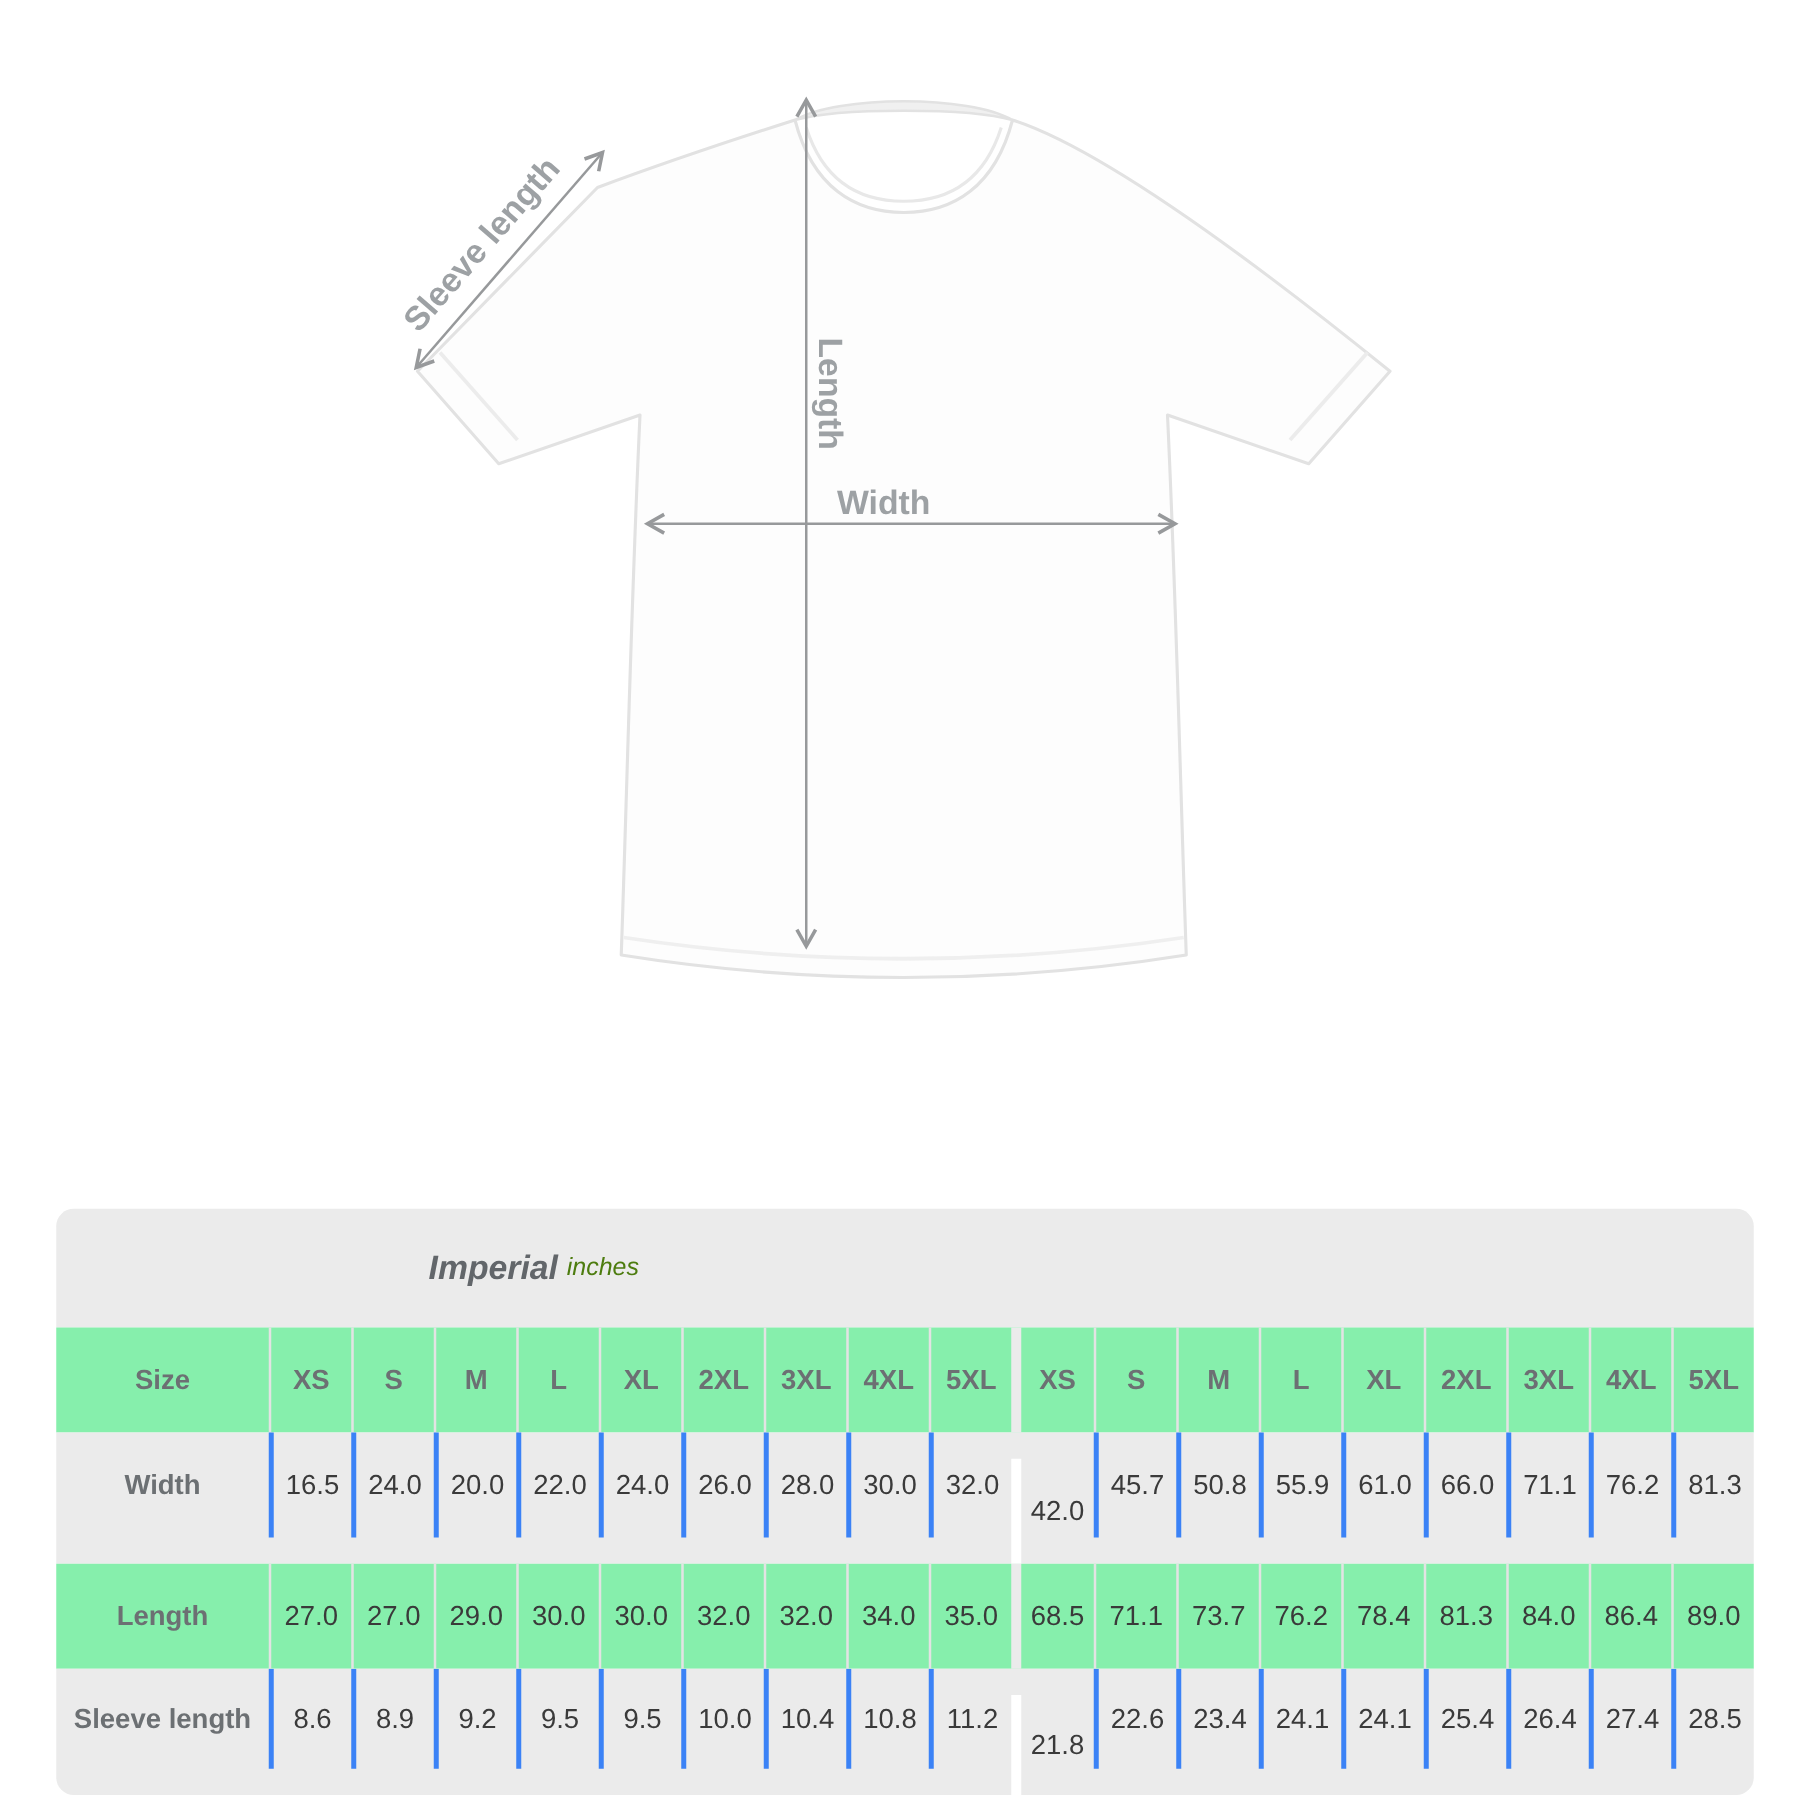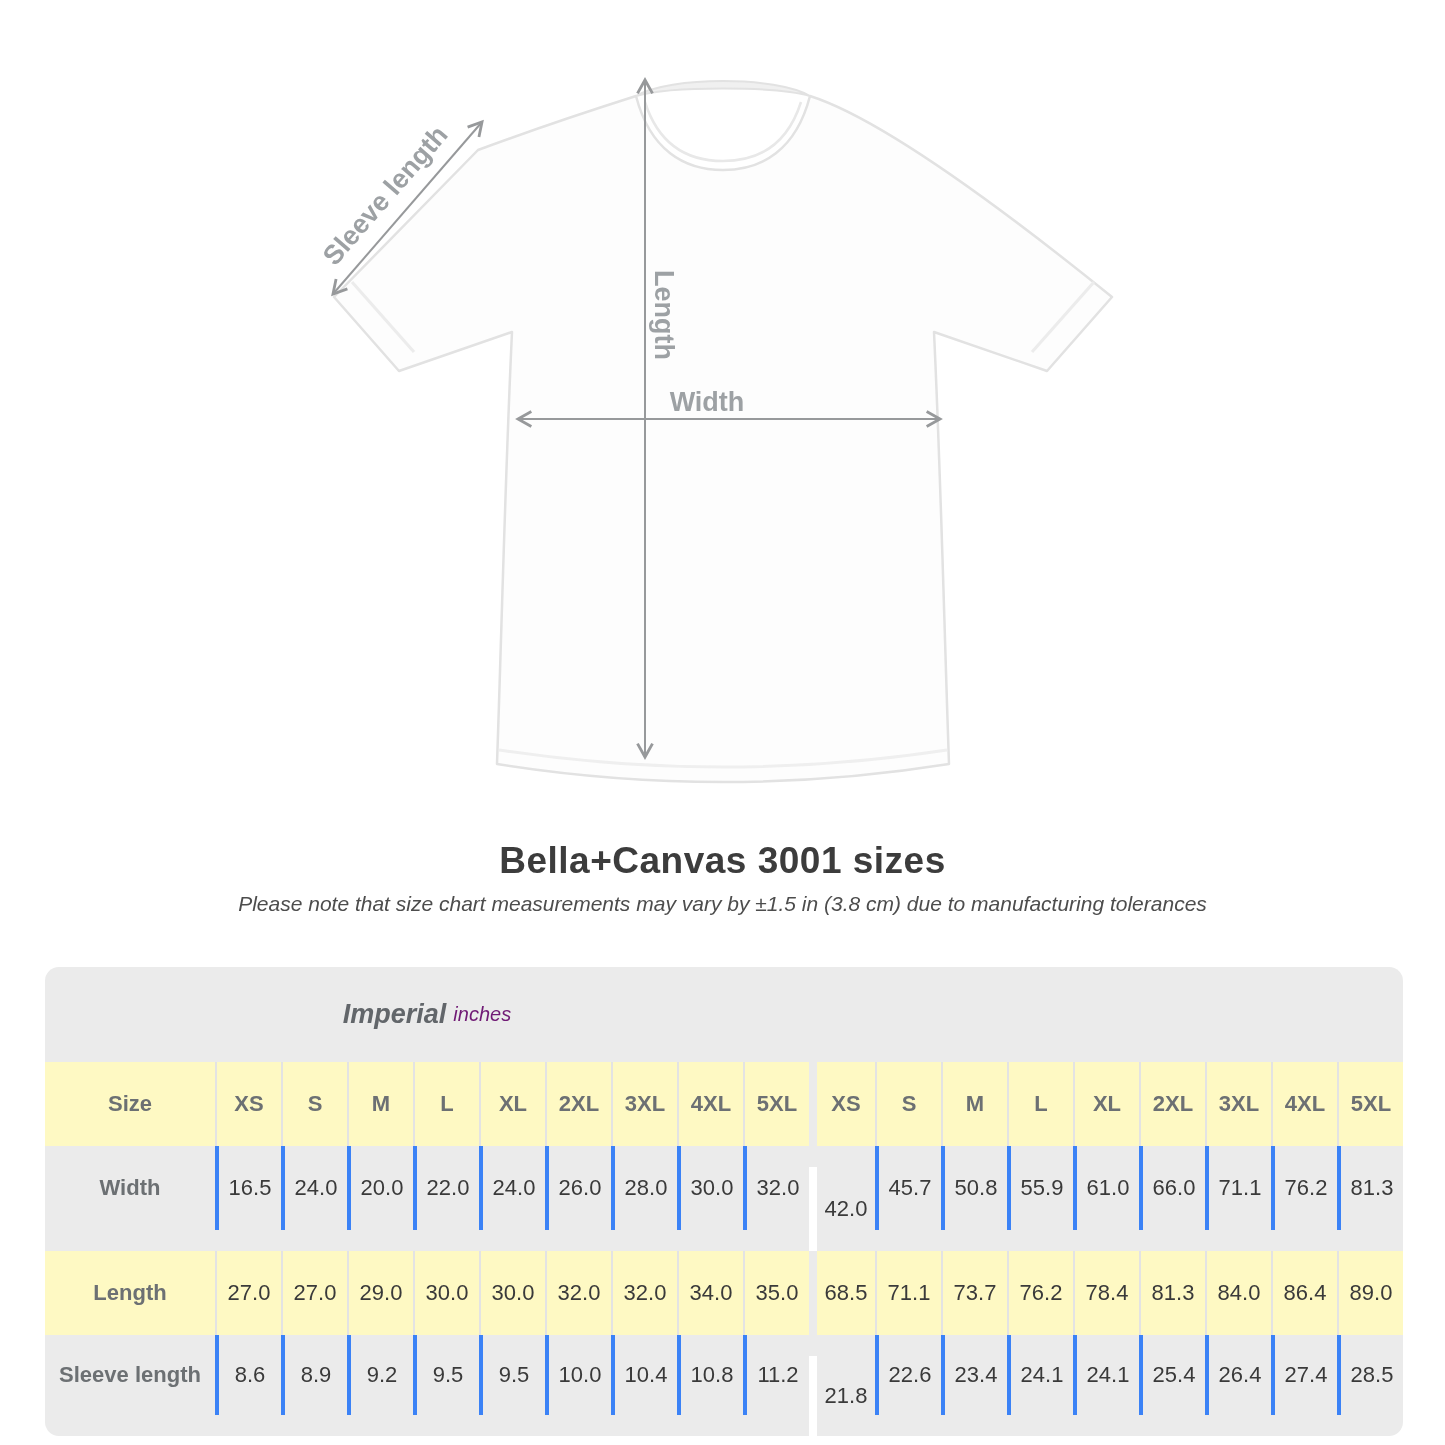--- a/index.html
+++ b/index.html
@@ -11,25 +11,25 @@
   .chart-title{margin:0;font-size:37px;font-weight:bold;color:#3c3c3c;letter-spacing:.5px;}
   .chart-subtitle{margin:10px 0 0 0;font-size:21px;font-style:italic;color:#4d4d4d;}
 
   .size-table{position:absolute;top:967px;left:45px;width:1358px;font-size:22px;}
   .trow{display:grid;grid-template-columns:170px repeat(18,1fr);}
   .band{height:95px;background:#ebebeb;border-radius:14px 14px 0 0;}
   .band .group{display:flex;flex-direction:row;align-items:center;justify-content:center;gap:7px;}
   .band .g-imperial{grid-column:1/11;}
   .band .g-metric{grid-column:11/20;}
   .g-name{font-size:27px;font-weight:bold;font-style:italic;color:#62666a;}
-  .g-unit{font-size:20px;font-style:italic;color:#701a75;}
+  .g-unit{font-size:20px;font-style:italic;color:#4d7c0f;}
 
   .cell{display:flex;align-items:center;justify-content:center;height:84px;box-sizing:border-box;}
   .r-last .cell{height:80px;}
-  .r-white{background:#fef9c3;}
+  .r-white{background:#86efac;}
   .r-gray{background:#ebebeb;}
   .r-last{border-radius:0 0 14px 14px;overflow:hidden;}
   .r-white .cell.data{border-left:2px solid #e3e3e3;}
   .r-gray  .cell.data{border-left:4px solid #3b82f6;}
   .r-white .cell.metric-first{border-left-width:8px;border-left-color:#ebebeb;}
   .r-gray  .cell.metric-first{border-left-width:8px;border-left-color:#ffffff;margin-top:21px;}
   .lbl{font-weight:bold;color:#6c7073;}
   .val{color:#3a3a3a;}
 </style>
 </head>
@@ -79,24 +79,20 @@
 
     <g>
       <line x1="333" y1="294" x2="482" y2="122" stroke="#97999b" stroke-width="2" marker-start="url(#ah)" marker-end="url(#ah)"></line>
     </g>
 
     <text x="707" y="411" text-anchor="middle" font-size="27" font-weight="bold" fill="#9da1a4">Width</text>
     <text x="663" y="307" text-anchor="middle" font-size="27" font-weight="bold" fill="#9da1a4" transform="rotate(90 655 307)">Length</text>
     <text x="386" y="204" text-anchor="middle" font-size="27" font-weight="bold" fill="#9da1a4" transform="rotate(-49 386 196)">Sleeve length</text>
   </svg>
 
-  <div class="title-block">
-    <h1 class="chart-title">Bella+Canvas 3001 sizes</h1>
-    <p class="chart-subtitle">Please note that size chart measurements may vary by ±1.5 in (3.8 cm) due to manufacturing tolerances</p>
-  </div>
 
   <div class="size-table">
 
     <div class="trow band">
       <div class="group g-imperial">
         <div class="g-name">Imperial</div>
         <div class="g-unit">inches</div>
       </div>
     </div>
 

